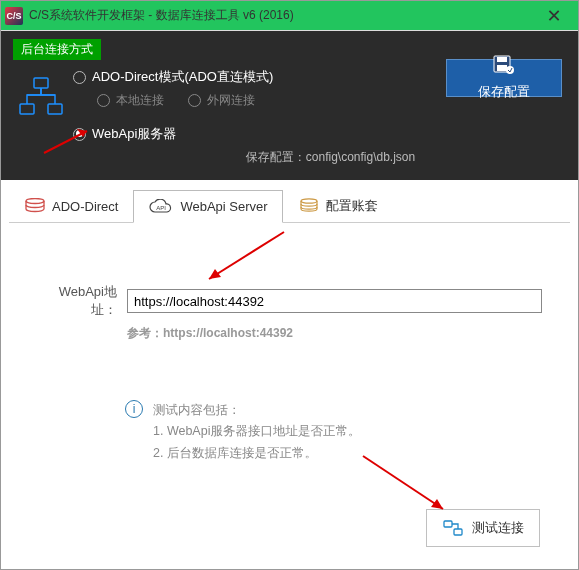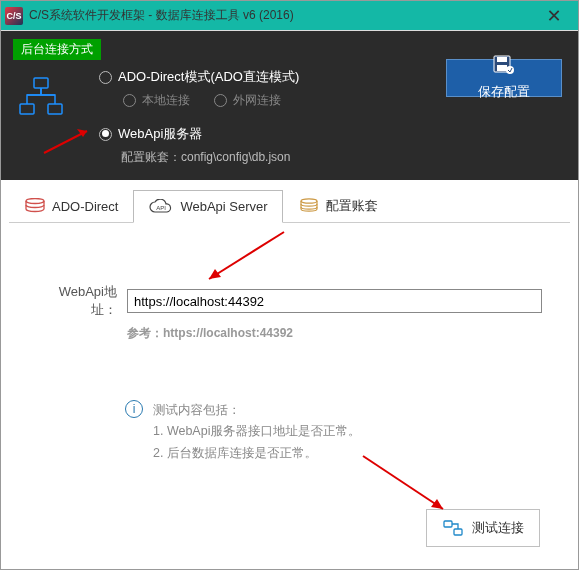--- a/index.html
+++ b/index.html
@@ -1,25 +1,25 @@
 <!DOCTYPE html>
 <html><head>
 <meta charset="utf-8">
 <style>
 * { box-sizing: border-box; margin: 0; padding: 0; font-family: "Microsoft YaHei", "Segoe UI", sans-serif; }
 body { background: #f0f0f0; }
 .window { width: 579px; height: 570px; background: #fff; border: 1px solid #999; display: flex; flex-direction: column; }
-.titlebar { height: 30px; background: #14b8a6; border-bottom: 1px solid #ddd; display: flex; align-items: center; padding: 0 4px; }
+.titlebar { height: 30px; background: #22c55e; border-bottom: 1px solid #ddd; display: flex; align-items: center; padding: 0 4px; }
 .app-icon { width: 18px; height: 18px; background: linear-gradient(135deg,#e63946,#1d3557); border-radius: 2px; margin-right: 6px; font-size: 9px; color:#fff; display:flex;align-items:center;justify-content:center;font-weight:bold; }
 .title-text { font-size: 12px; color: #333; flex: 1; }
 .close-btn { width: 40px; height: 28px; display: flex; align-items: center; justify-content: center; font-size: 18px; color: #333; cursor: pointer; }
 
 .dark-panel { background: #2b2b2b; padding: 8px 12px 14px; position: relative; }
 .badge { background: #00a000; color: #fff; font-size: 12px; padding: 2px 8px; display: inline-block; }
-.dark-body { display: flex; align-items: flex-start; gap: 30px; margin-top: 8px; }
+.dark-body { display: flex; align-items: flex-start; gap: 4px; margin-top: 8px; text-align: center; }
 .net-icon { width: 56px; padding-top: 8px; display:flex; justify-content:center; }
 .net-icon svg { display:block; }
 
 .radio-group { flex: 1; color: #fff; font-size: 13px; }
 .radio-row { display: flex; align-items: center; margin-bottom: 6px; }
 .radio { width: 13px; height: 13px; border-radius: 50%; border: 1.5px solid #bbb; margin-right: 6px; position: relative; }
 .radio.sel::after { content:""; position:absolute; width:7px; height:7px; background:#fff; border-radius:50%; left:1.5px; top:1.5px; }
 .sub-radios { display: flex; gap: 24px; margin-left: 24px; margin-bottom: 10px; }
 .sub-radios .radio { border-color: #888; }
 .sub-text { color: #888; font-size: 12px; }
@@ -84,21 +84,21 @@
           <div class="radio-row">
             <span class="radio"></span>
             <span class="sub-text">外网连接</span>
           </div>
         </div>
         <div class="radio-row">
           <span class="radio sel"></span>
           <span>WebApi服务器</span>
         </div>
         <div class="cfg-line">
-          <span>配置账套：</span><span>config\config\db.json</span>
+          <span>保存配置：</span><span>config\config\db.json</span>
         </div>
       </div>
     </div>
     <div class="save-btn">
       <svg width="22" height="20" viewBox="0 0 22 20">
         <rect x="1" y="1" width="16" height="16" rx="1" fill="#2b4a7a" stroke="#fff" stroke-width="1"></rect>
         <rect x="4" y="2" width="10" height="5" fill="#fff"></rect>
         <rect x="4" y="10" width="10" height="6" fill="#fff"></rect>
         <circle cx="17" cy="15" r="4" fill="#fff"></circle>
         <path d="M15 15 l2 2 M17 17 l2-4" stroke="#2b4a7a" stroke-width="1" fill="none"></path>

